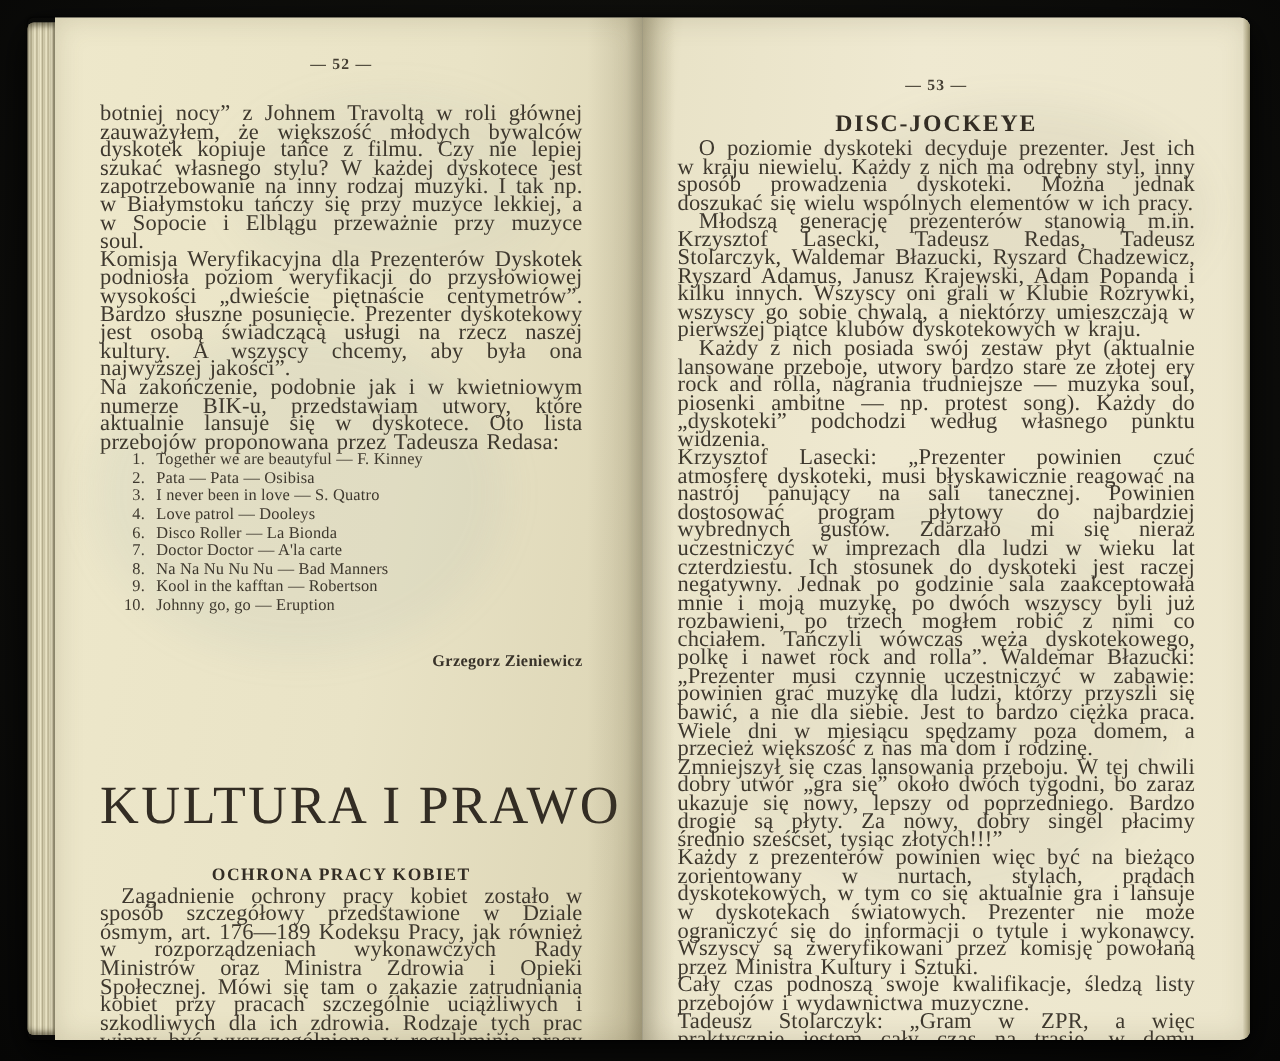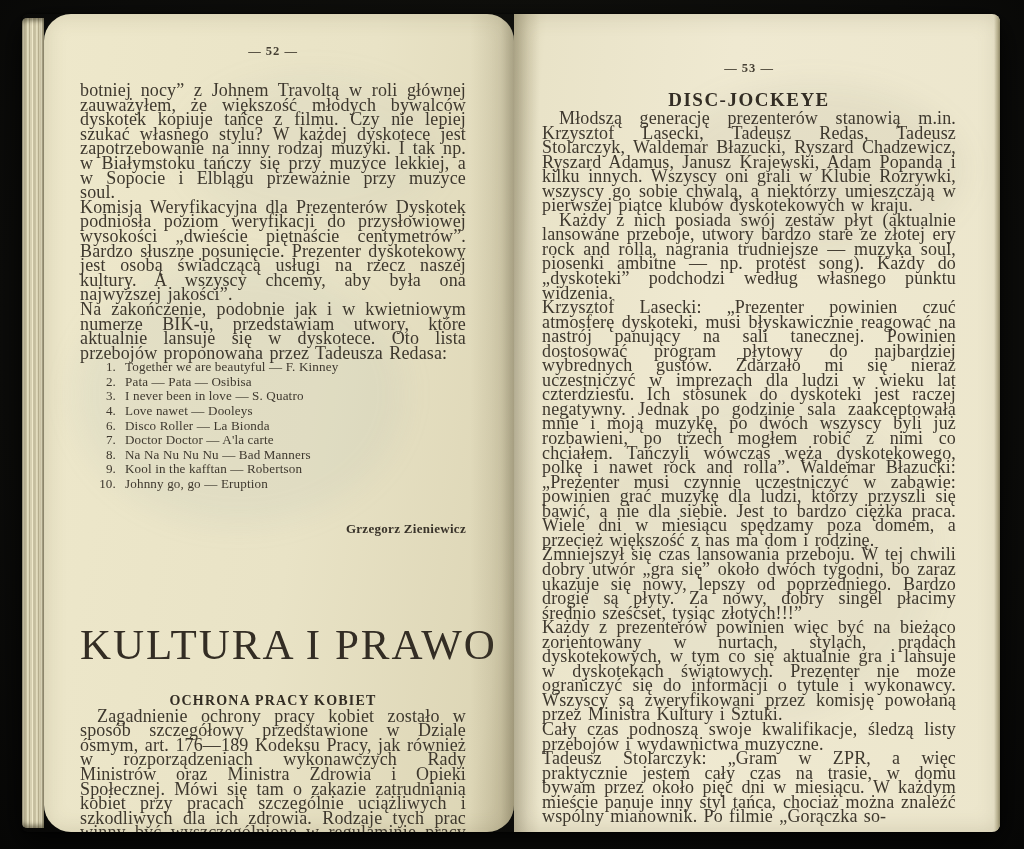--- a/index.html
+++ b/index.html
@@ -6,21 +6,21 @@
   .stage{position:relative;width:1024px;height:849px;background:
     radial-gradient(ellipse at 50% 40%, #14140f 0%, #0c0c0a 70%, #070706 100%);
     overflow:hidden;font-family:"Liberation Serif","DejaVu Serif",serif;}
   .book{position:absolute;left:22px;top:14px;width:978px;height:818px;
     display:flex;border-radius:5px 9px 9px 5px;
     box-shadow:0 10px 30px rgba(0,0,0,.85), 0 0 2px rgba(0,0,0,.9);}
   .page-edges{width:22px;height:99%;align-self:center;border-radius:5px 0 0 5px;
     background:repeating-linear-gradient(90deg,
       #c9c2a2 0px,#efe9cb 1.5px,#b4ac8c 3px,#e6e0c2 4.5px);
     box-shadow:inset 0 3px 4px rgba(40,35,20,.5), inset 0 -3px 4px rgba(40,35,20,.5);}
-  .page{position:relative;height:100%;overflow:hidden;border-radius:27px;}
+  .page{position:relative;height:100%;overflow:hidden;}
   .page.left{width:470px;background:linear-gradient(100deg,#eee8cb 0%,#e9e3c6 55%,#ddd6b6 92%,#cfc7a6 100%);}
   .page.left::after{content:"";position:absolute;top:0;right:0;width:44px;height:100%;
     background:linear-gradient(90deg,rgba(90,80,50,0) 0%,rgba(90,80,50,.14) 70%,rgba(66,58,34,.30) 100%);pointer-events:none;}
   .page.right{width:486px;background:linear-gradient(95deg,#d9d2b2 0%,#e9e3c8 6%,#efe9d1 40%,#ece6cc 100%);
     border-radius:0 8px 8px 0;}
   .page.right::before{content:"";position:absolute;top:0;left:0;width:26px;height:100%;
     background:linear-gradient(90deg,rgba(66,58,34,.26) 0%,rgba(90,80,50,.10) 55%,rgba(90,80,50,0) 100%);pointer-events:none;}
   .page.right::after{content:"";position:absolute;top:0;right:0;width:6px;height:100%;
     background:linear-gradient(90deg,rgba(120,110,80,0) 0%,#b6ae8d 60%,#8f8868 100%);
     border-radius:0 8px 8px 0;pointer-events:none;}
@@ -79,21 +79,21 @@
         <div class="pn">— 52 —</div>
 
         <p class="body first">botniej nocy” z Johnem Travoltą w roli głównej zauważyłem, że większość młodych bywalców dyskotek kopiuje tańce z filmu. Czy nie lepiej szukać własnego stylu? W każdej dyskotece jest zapotrzebowanie na inny rodzaj muzyki. I tak np. w Białymstoku tańczy się przy muzyce lekkiej, a w Sopocie i Elblągu przeważnie przy muzyce soul.</p>
         <p class="body">Komisja Weryfikacyjna dla Prezenterów Dyskotek podniosła poziom weryfikacji do przysłowiowej wysokości „dwieście piętnaście centymetrów”. Bardzo słuszne posunięcie. Prezenter dyskotekowy jest osobą świadczącą usługi na rzecz naszej kultury. A wszyscy chcemy, aby była ona najwyższej jakości”.</p>
         <p class="body">Na zakończenie, podobnie jak i w kwietniowym numerze BIK-u, przedstawiam utwory, które aktualnie lansuje się w dyskotece. Oto lista przebojów proponowana przez Tadeusza Redasa:</p>
 
         <ol class="tracks">
           <li><span class="num">1.</span><span>Together we are beautyful — F. Kinney</span></li>
           <li><span class="num">2.</span><span>Pata — Pata — Osibisa</span></li>
           <li><span class="num">3.</span><span>I never been in love — S. Quatro</span></li>
-          <li><span class="num">4.</span><span>Love nawet — Dooleys</span></li>
+          <li><span class="num">4.</span><span>Love patrol — Dooleys</span></li>
           <li><span class="num">6.</span><span>Disco Roller — La Bionda</span></li>
           <li><span class="num">7.</span><span>Doctor Doctor — A'la carte</span></li>
           <li><span class="num">8.</span><span>Na Na Nu Nu Nu — Bad Manners</span></li>
           <li><span class="num">9.</span><span>Kool in the kafftan — Robertson</span></li>
           <li><span class="num">10.</span><span>Johnny go, go — Eruption</span></li>
         </ol>
 
         <div class="signature">Grzegorz Zieniewicz</div>
 
         <h1 class="chapter">KULTURA I PRAWO</h1>
@@ -105,20 +105,21 @@
     </div>
 
     <div class="page right">
       <div class="tint c"></div>
       <div class="tint d"></div>
       <div class="col">
         <div class="pn">— 53 —</div>
 
         <h2 class="article">DISC-JOCKEYE</h2>
 
+        <p class="body indent r-first">O poziomie dyskoteki decyduje prezenter. Jest ich w kraju niewielu. Każdy z nich ma odrębny styl, inny sposób prowadzenia dyskoteki. Można jednak doszukać się wielu wspólnych elementów w ich pracy.</p>
         <p class="body indent gap">Młodszą generację prezenterów stanowią m.in. Krzysztof Lasecki, Tadeusz Redas, Tadeusz Stolarczyk, Waldemar Błazucki, Ryszard Chadzewicz, Ryszard Adamus, Janusz Krajewski, Adam Popanda i kilku innych. Wszyscy oni grali w Klubie Rozrywki, wszyscy go sobie chwalą, a niektórzy umieszczają w pierwszej piątce klubów dyskotekowych w kraju.</p>
         <p class="body indent gap">Każdy z nich posiada swój zestaw płyt (aktualnie lansowane przeboje, utwory bardzo stare ze złotej ery rock and rolla, nagrania trudniejsze — muzyka soul, piosenki ambitne — np. protest song). Każdy do „dyskoteki” podchodzi według własnego punktu widzenia.</p>
         <p class="body gap">Krzysztof Lasecki: „Prezenter powinien czuć atmosferę dyskoteki, musi błyskawicznie reagować na nastrój panujący na sali tanecznej. Powinien dostosować program płytowy do najbardziej wybrednych gustów. Zdarzało mi się nieraz uczestniczyć w imprezach dla ludzi w wieku lat czterdziestu. Ich stosunek do dyskoteki jest raczej negatywny. Jednak po godzinie sala zaakceptowała mnie i moją muzykę, po dwóch wszyscy byli już rozbawieni, po trzech mogłem robić z nimi co chciałem. Tańczyli wówczas węża dyskotekowego, polkę i nawet rock and rolla”. Waldemar Błazucki: „Prezenter musi czynnie uczestniczyć w zabawie: powinien grać muzykę dla ludzi, którzy przyszli się bawić, a nie dla siebie. Jest to bardzo ciężka praca. Wiele dni w miesiącu spędzamy poza domem, a przecież większość z nas ma dom i rodzinę.</p>
         <p class="body gap">Zmniejszył się czas lansowania przeboju. W tej chwili dobry utwór „gra się” około dwóch tygodni, bo zaraz ukazuje się nowy, lepszy od poprzedniego. Bardzo drogie są płyty. Za nowy, dobry singel płacimy średnio sześćset, tysiąc złotych!!!”</p>
         <p class="body gap">Każdy z prezenterów powinien więc być na bieżąco zorientowany w nurtach, stylach, prądach dyskotekowych, w tym co się aktualnie gra i lansuje w dyskotekach światowych. Prezenter nie może ograniczyć się do informacji o tytule i wykonawcy. Wszyscy są zweryfikowani przez komisję powołaną przez Ministra Kultury i Sztuki.</p>
         <p class="body gap">Cały czas podnoszą swoje kwalifikacje, śledzą listy przebojów i wydawnictwa muzyczne.</p>
         <p class="body gap-sm">Tadeusz Stolarczyk: „Gram w ZPR, a więc praktycznie jestem cały czas na trasie, w domu bywam przez około pięć dni w miesiącu. W każdym mieście panuje inny styl tańca, chociaż można znaleźć wspólny mianownik. Po filmie „Gorączka so-</p>
       </div>
       <div class="vignette"></div>
     </div>

